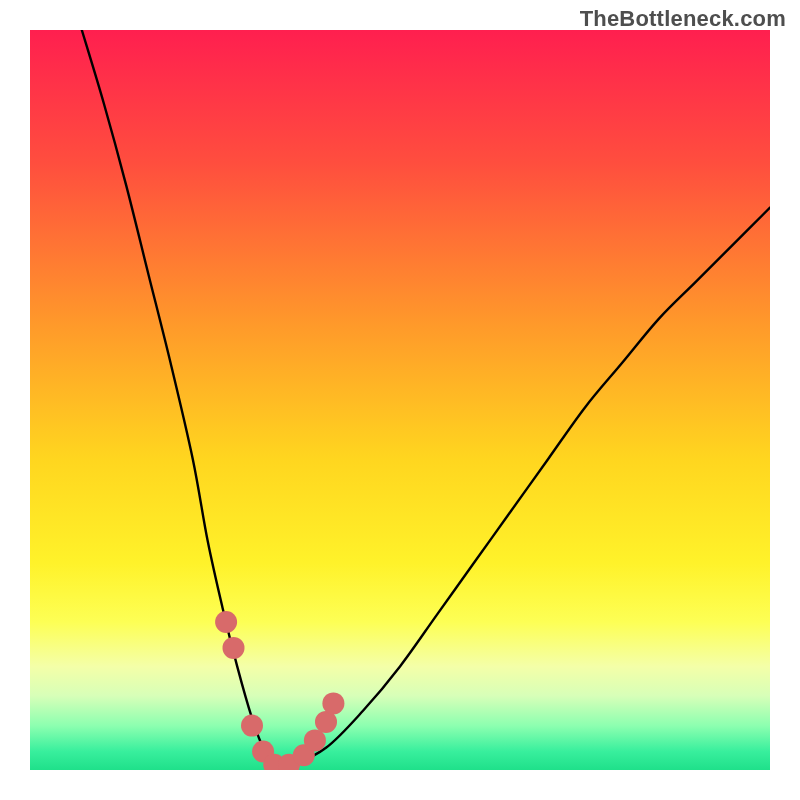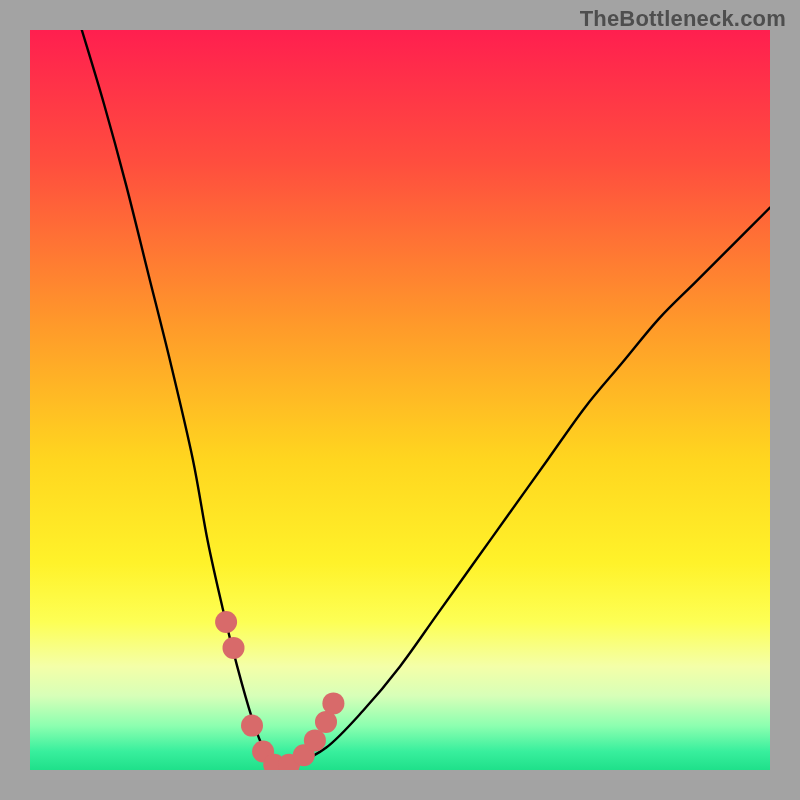--- a/index.html
+++ b/index.html
@@ -7,21 +7,21 @@
     padding: 0;
     width: 800px;
     height: 800px;
     overflow: hidden;
     background: #000;
     font-family: Arial, Helvetica, sans-serif;
   }
   .frame {
     position: absolute;
     inset: 0;
-    background: #a3a3a3;
+    background: #ffffff;
   }
   .plot-area {
     position: absolute;
     left: 30px;
     top: 30px;
     width: 740px;
     height: 740px;
     overflow: hidden;
   }
   .gradient-bg {

